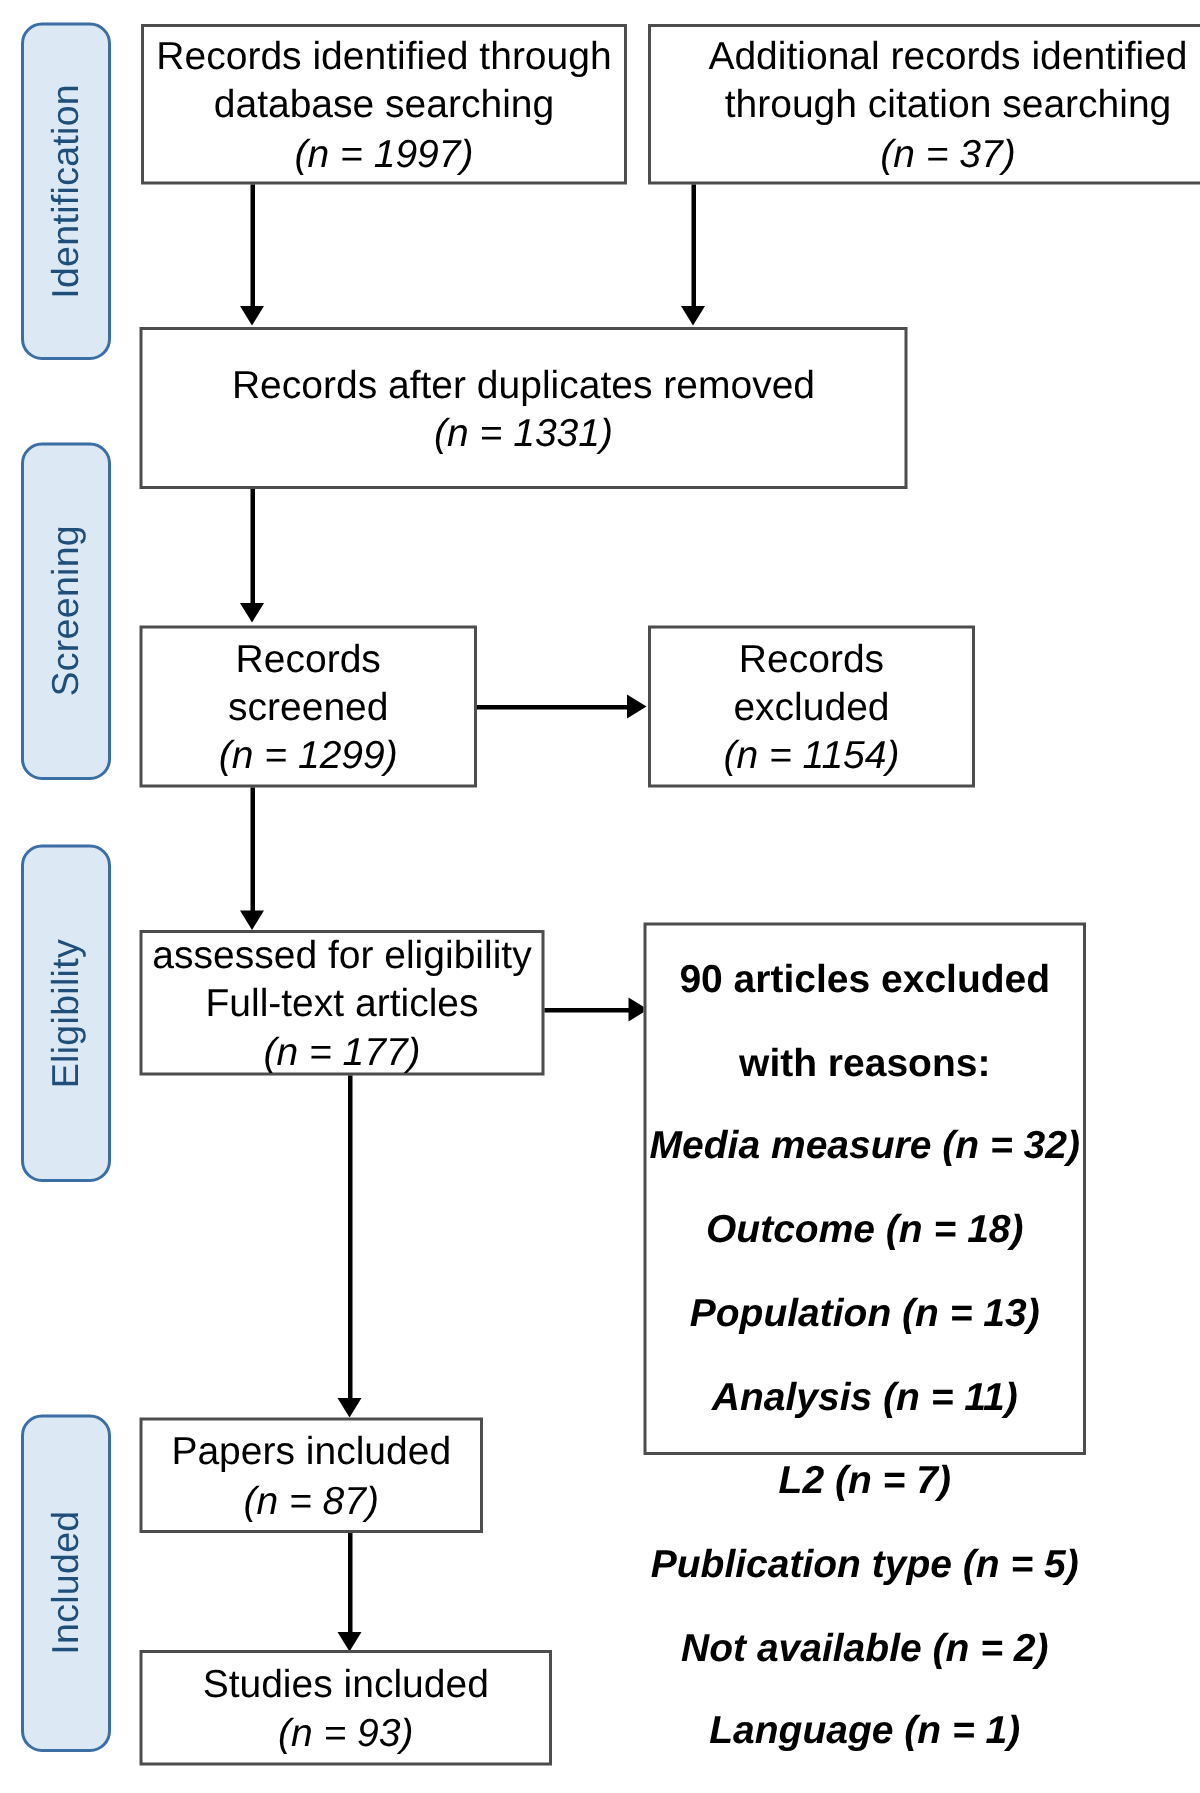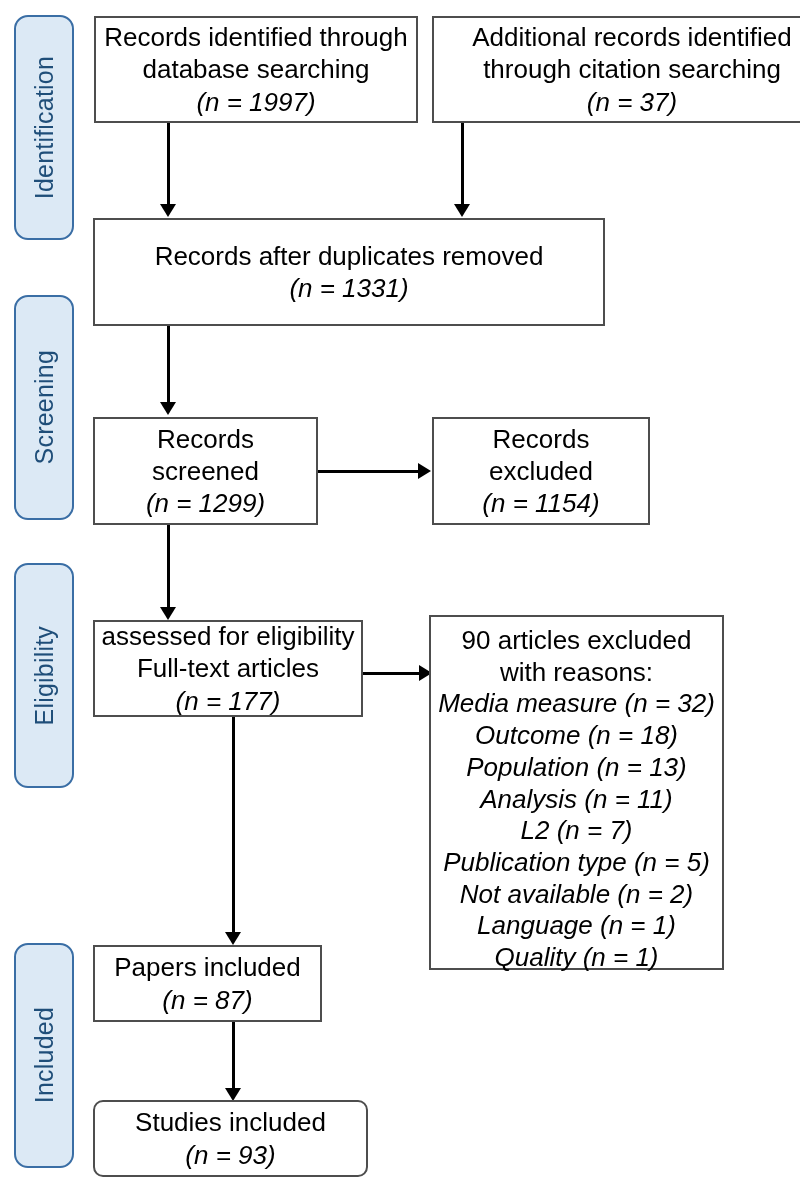--- a/index.html
+++ b/index.html
@@ -58,21 +58,21 @@
   }
   .box .ln { display: block; white-space: nowrap; }
   .nval { font-style: italic; }
 
   
   .box.reasons {
     justify-content: flex-start;
     padding-top: 8px;
     line-height: 1.22;
   }
-  .box.reasons .ln { margin: 0; }
+  .box.reasons .ln { margin: 12px; font-weight: bold; }
   .box.reasons .reason { font-style: italic; }
 
   
   .vline, .hline {
     position: absolute;
     background: #000000;
   }
   .vline { width: 3px; }
   .hline { height: 3px; }
   .arrow-down {
@@ -182,18 +182,18 @@
   <div class="arrow-down" style="left:225px; top:932px;"></div>
 
   <div class="box" style="left:93px; top:945px; width:229px; height:77px;">
     <span class="ln">Papers included</span>
     <span class="ln nval">(n = 87)</span>
   </div>
 
   <div class="vline" style="left:232px; top:1022px; height:68px;"></div>
   <div class="arrow-down" style="left:225px; top:1088px;"></div>
 
-  <div class="box" style="left:93px; top:1100px; width:275px; height:77px;border-radius:10px;">
+  <div class="box" style="left:93px; top:1100px; width:275px; height:77px;">
     <span class="ln">Studies included</span>
     <span class="ln nval">(n = 93)</span>
   </div>
 
 </div>
 
 </body></html>

